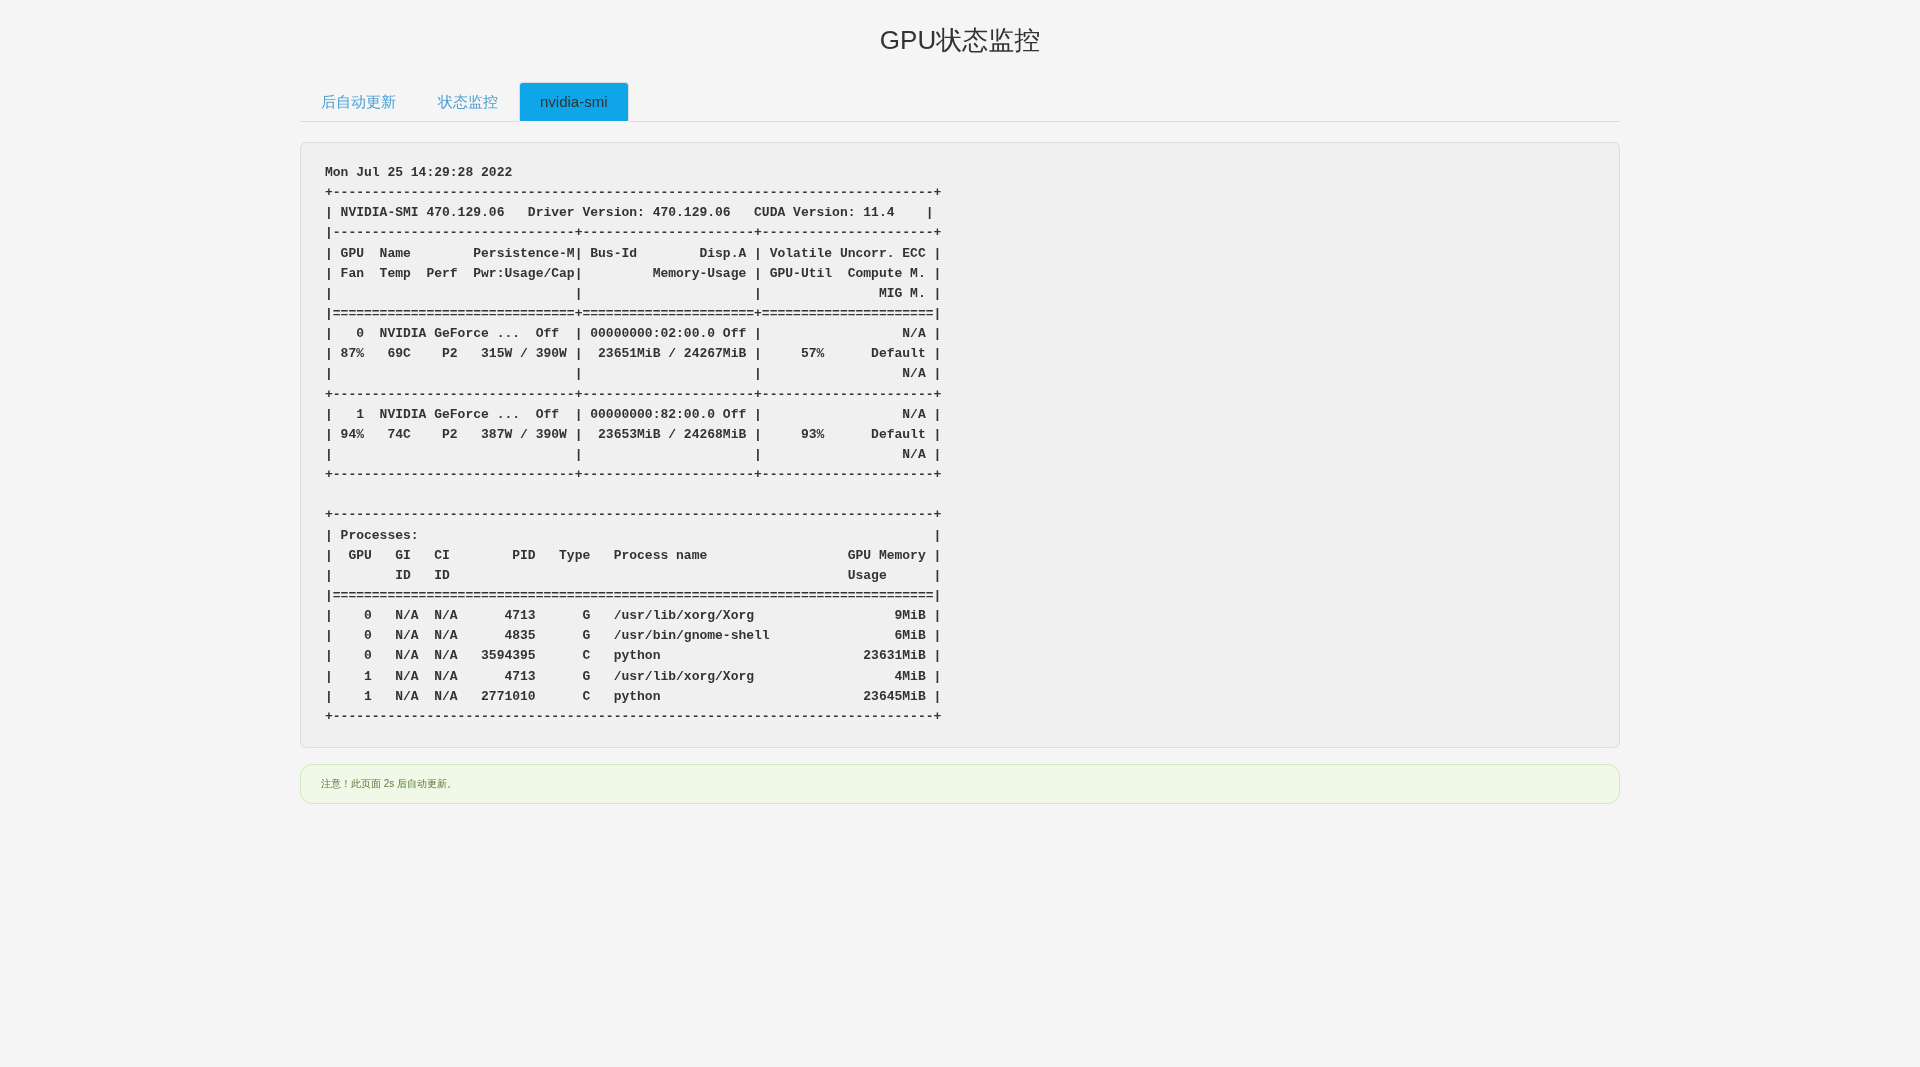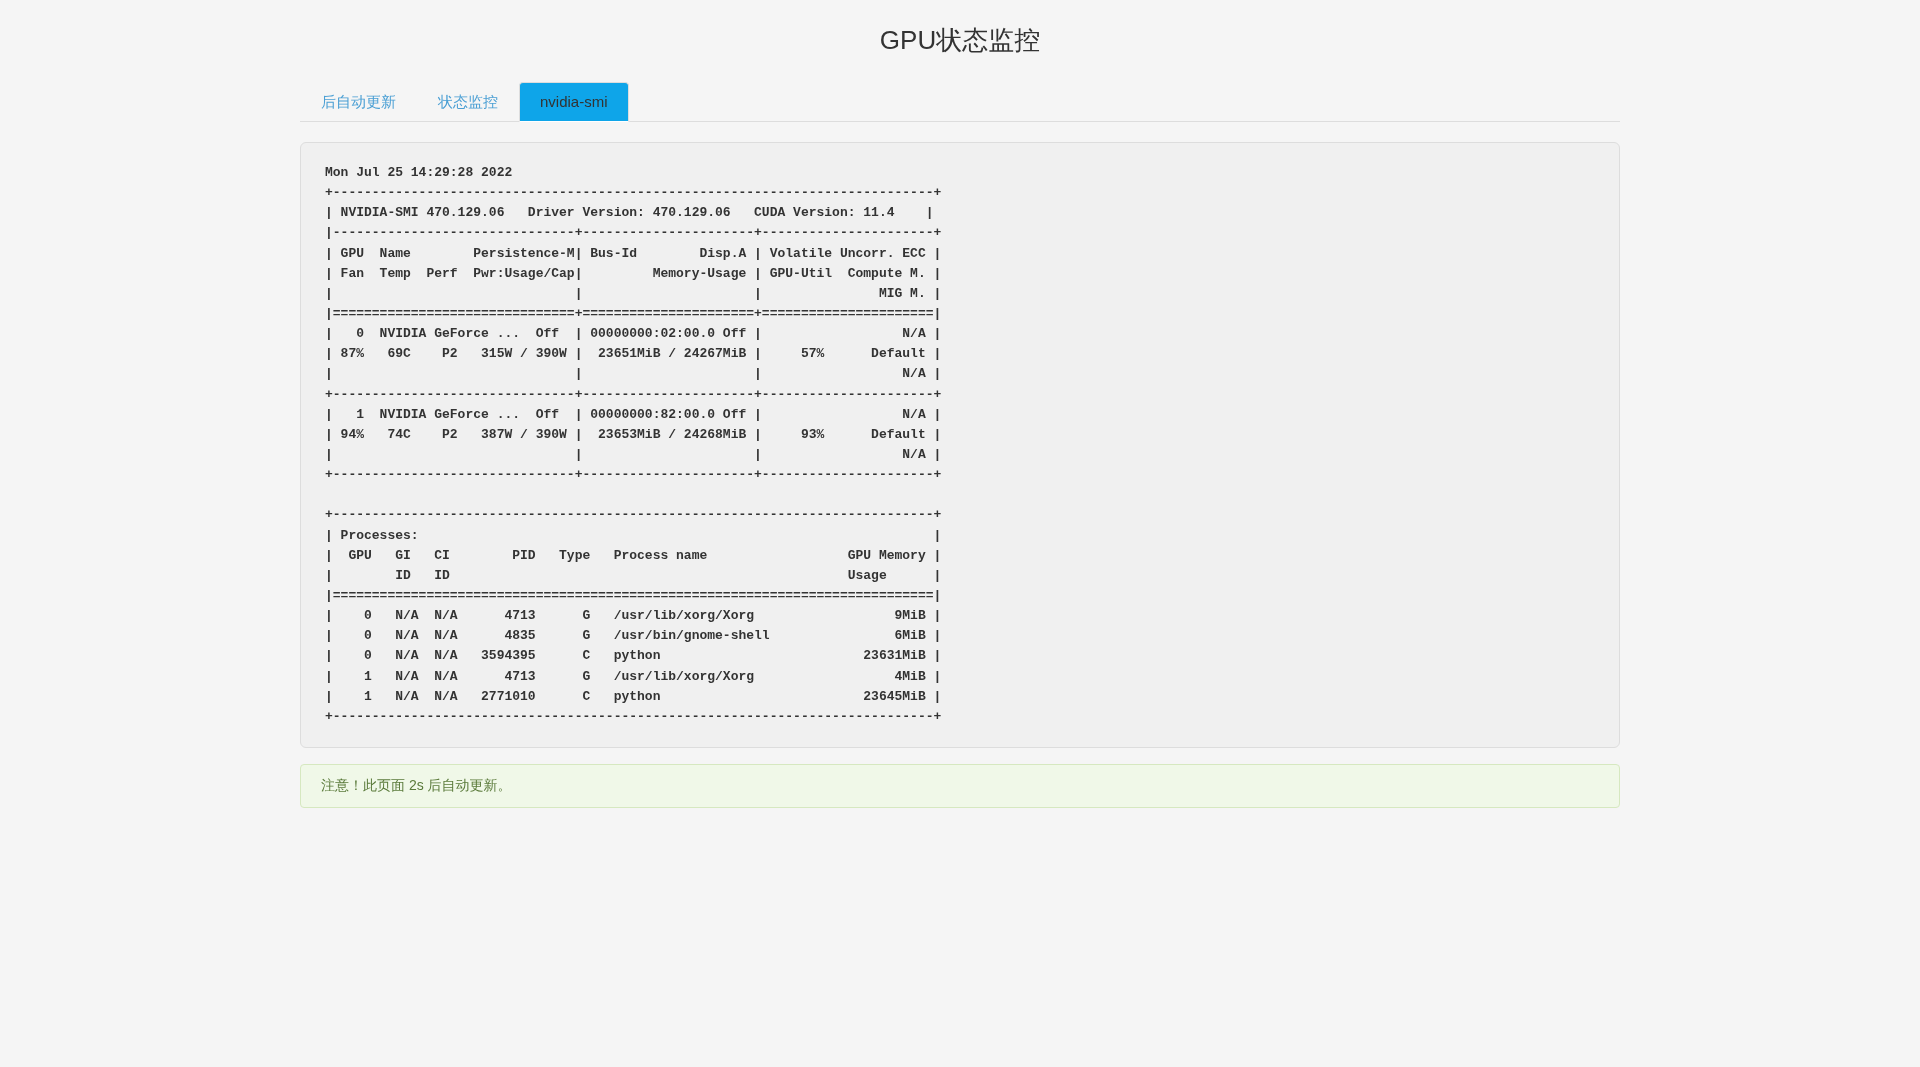--- a/index.html
+++ b/index.html
@@ -68,23 +68,23 @@
       font-size: 13px;
       color: #333;
       white-space: pre;
       line-height: 1.55;
       font-weight: bold;
     }
 
     .notice-bar {
       background: #f0f8e8;
       border: 1px solid #d6e8c0;
-      border-radius: 4px;
+      border-radius: 12px;
       padding: 12px 20px;
-      font-size: 14px;
+      font-size: 10px;
       color: #5a7a3a;
     }
   </style>
 </head>
 <body>
 
 <div class="page-container">
 
   <h1 class="page-title">GPU状态监控</h1>
 

